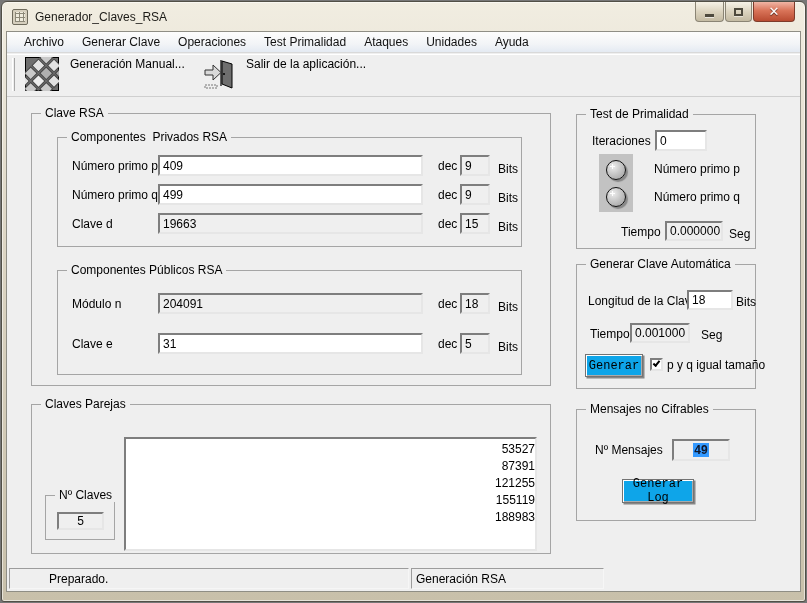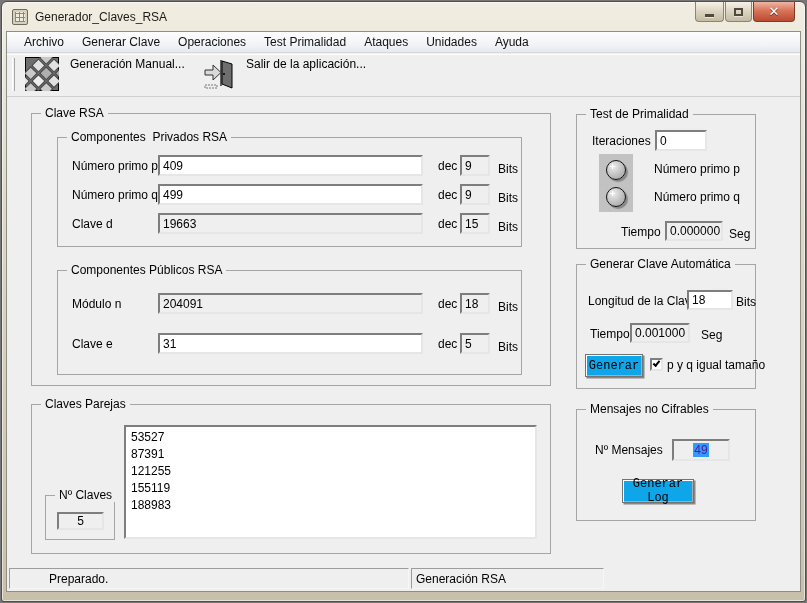--- a/index.html
+++ b/index.html
@@ -75,21 +75,21 @@
 
   .checkbox{ position:absolute; width:13px; height:13px; background:#FFF;
     border:2px solid; border-color:#7E7E7E #E6E6E6 #E6E6E6 #7E7E7E; }
   .checkbox .check{ position:absolute; left:1px; top:1px; width:7px; height:4px;
     border-left:2px solid #000; border-bottom:2px solid #000; transform:rotate(-50deg); }
 
   .listbox{ position:absolute; background:#FFF; border:2px solid; border-color:#7E7E7E #E6E6E6 #E6E6E6 #7E7E7E;
     padding:2px 0 0 5px; overflow:hidden; }
   .list-item{ font-size:12px; line-height:17px; white-space:nowrap; }
 
-  .sel{ background:#3399FF; color:#4c1d95; padding:0 1px; }
+  .sel{ background:#3399FF; color:#0f172a; padding:0 1px;font-weight:bold; }
 
   
   .statusbar{ position:absolute; left:0; right:0; bottom:0; height:24px; background:#EFEFEF; }
   .status-panel{ position:absolute; top:1px; bottom:2px; border:1px solid; border-color:#9C9C9C #F6F6F6 #F6F6F6 #9C9C9C;
     font-size:12px; display:flex; align-items:center; padding-left:4px; white-space:nowrap; }
 </style>
 </head>
 <body>
 
 <div class="window">
@@ -230,21 +230,21 @@
       <div>
         <span class="checkbox" style="left:73px;top:93px;">
             <span class="check"></span>
           </span>
         <span class="lbl" style="left:90px;top:93px;">p y q igual tamaño</span>
       </div>
     </div>
 
     <div class="groupbox" style="left:24px;top:372px;width:520px;height:150px;">
       <span class="gb-title">Claves Parejas</span>
-      <div class="listbox" style="left:92px;top:20px;width:413px;height:114px;">
+      <div class="listbox" style="left:92px;top:32px;width:413px;height:114px;text-align:right;">
         <div class="list-item">53527</div>
         <div class="list-item">87391</div>
         <div class="list-item">121255</div>
         <div class="list-item">155119</div>
         <div class="list-item">188983</div>
       </div>
       <div class="groupbox" style="left:13px;top:90px;width:70px;height:45px;">
         <span class="gb-title">Nº Claves</span>
         <div class="field readonly centered" style="left:11px;top:16px;width:47px;height:18px;">5</div>
       </div>

